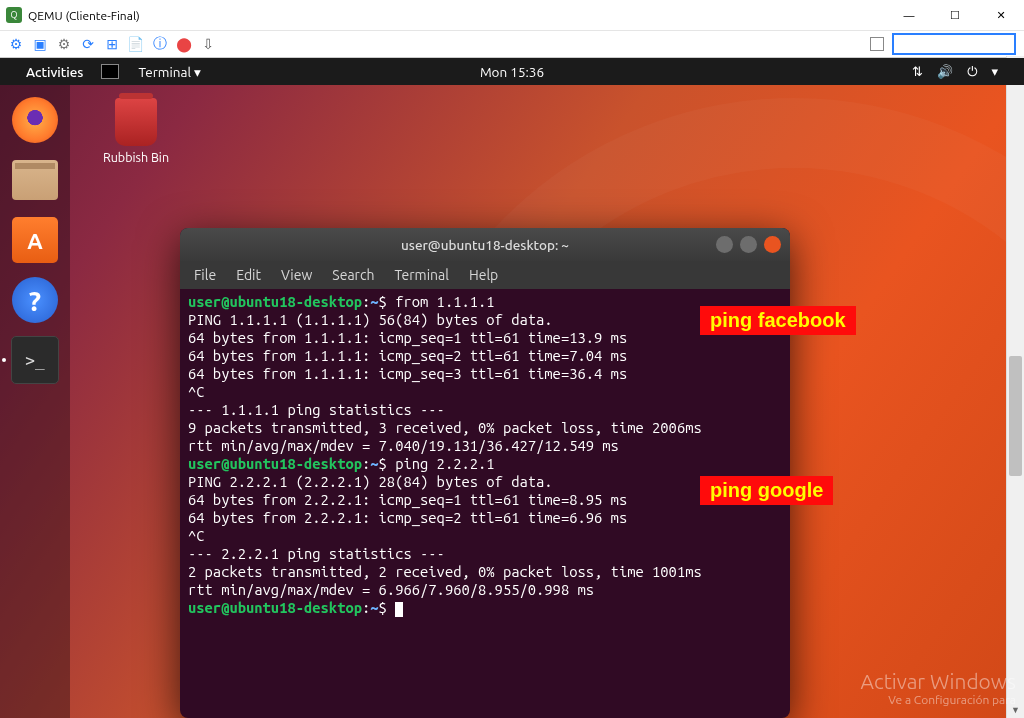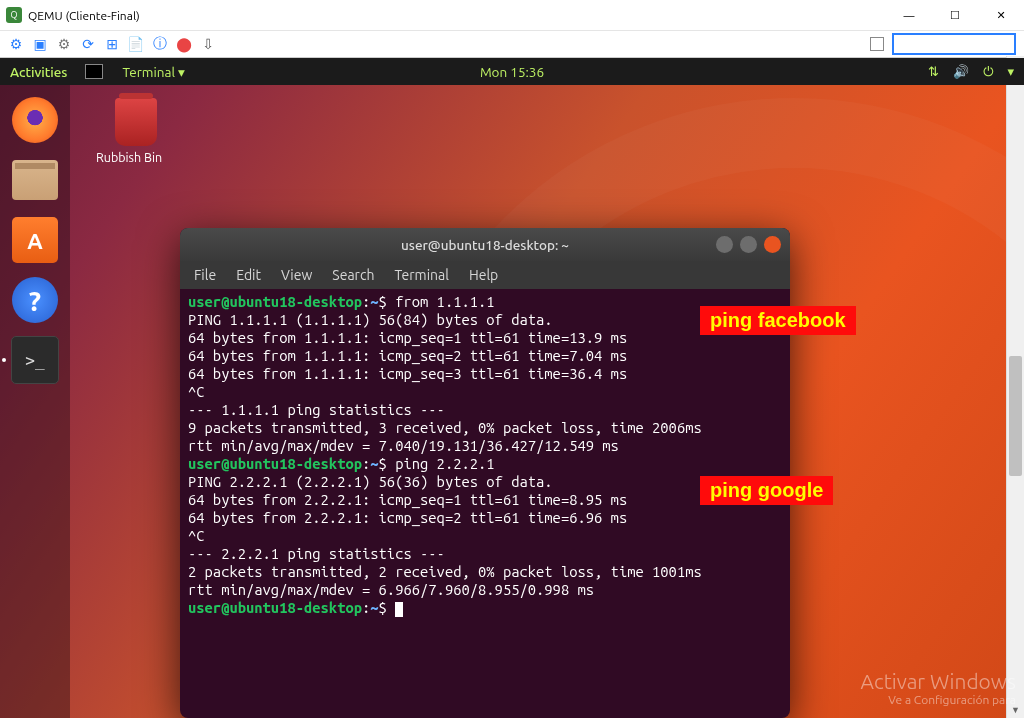--- a/index.html
+++ b/index.html
@@ -8,36 +8,36 @@
 .titlebar .ico{width:16px;height:16px;background:#3a873a;border-radius:3px;margin:0 6px;display:flex;align-items:center;justify-content:center;color:#fff;font-size:9px}
 .titlebar .ttl{flex:1;color:#000}
 .titlebar .wbtn{width:46px;height:30px;display:flex;align-items:center;justify-content:center;font-family:Arial;color:#000;font-size:11px}
 .qemu-tb{height:26px;background:#fff;display:flex;align-items:center;gap:8px;padding:0 8px;border-bottom:1px solid #ccc}
 .qemu-tb .tbi{width:16px;height:16px;display:flex;align-items:center;justify-content:center;font-size:14px}
 .qemu-tb .spacer{flex:1}
 .qemu-tb .ksq{width:12px;height:12px;border:1px solid #888}
 .qemu-tb .sbox{width:120px;height:18px;border:2px solid #2a7fff;background:#fff}
 .ubuntu{flex:1;position:relative;background:linear-gradient(125deg,#6b1e3a 0%,#8b2942 15%,#c9522c 45%,#e95420 70%,#d14817 100%);overflow:hidden}
 .ubuntu::before{content:"";position:absolute;right:-180px;top:40px;width:680px;height:680px;border:70px solid rgba(255,255,255,0.03);border-radius:50%}
-.topbar{position:absolute;top:0;left:0;right:0;height:27px;background:#1b1b1b;color:#bef264;display:flex;align-items:center;font-size:13.5px;padding:0 10px;z-index:5}
+.topbar{position:absolute;top:0;left:0;right:0;height:27px;background:#1b1b1b;color:#ffffff;display:flex;align-items:center;font-size:13.5px;padding:0 26px;z-index:5}
 .topbar .act{font-weight:500;margin-right:18px}
 .topbar .appmenu{display:flex;align-items:center;gap:19px}
 .topbar .appmenu .termico{width:16px;height:13px;border:1px solid #888;background:#000}
 .topbar .center{position:absolute;left:50%;transform:translateX(-50%)}
 .topbar .right{margin-left:auto;display:flex;gap:14px;align-items:center;font-size:13px}
 .dock{position:absolute;left:0;top:27px;bottom:0;width:70px;background:rgba(30,10,20,0.4);display:flex;flex-direction:column;align-items:center;padding-top:10px;gap:10px;z-index:4}
 .dock .di{width:50px;height:50px;border-radius:8px;display:flex;align-items:center;justify-content:center}
 .dock .firefox{background:radial-gradient(circle at 50% 45%,#6b2db3 0 22%,transparent 23%),radial-gradient(circle,#ffb04a 0%,#ff7b2d 60%,#e24f1a 100%);border-radius:50%;width:46px;height:46px}
 .dock .files{background:linear-gradient(#d9b58c,#c9a075);border-radius:4px;width:46px;height:40px;position:relative}
 .dock .files::before{content:"";position:absolute;top:3px;left:3px;right:3px;height:6px;background:#b08a63}
 .dock .soft{background:linear-gradient(#ff7e2e,#e85e13);border-radius:5px;width:46px;height:46px;display:flex;align-items:center;justify-content:center;color:#fff;font-size:22px;font-weight:bold}
 .dock .help{background:radial-gradient(circle,#4a90ff,#2860d0);border-radius:50%;width:46px;height:46px;display:flex;align-items:center;justify-content:center;color:#fff;font-size:28px;font-weight:bold}
 .dock .term{background:#2b2b2b;border-radius:5px;width:46px;height:46px;display:flex;align-items:center;justify-content:center;color:#ddd;font-family:monospace;font-size:16px;position:relative;border:1px solid #444}
 .dock .term.active::before{content:"";position:absolute;left:-10px;top:50%;width:4px;height:4px;background:#fff;border-radius:50%;transform:translateY(-50%)}
-.deskicon{position:absolute;left:96px;top:40px;width:80px;color:#fff;font-size:12.5px;z-index:3}
+.deskicon{position:absolute;left:96px;top:40px;width:80px;text-align:center;color:#fff;font-size:12.5px;z-index:3}
 .deskicon .bin{width:42px;height:48px;margin:0 auto 4px;background:linear-gradient(#d44,#a22);border-radius:4px 4px 10px 10px;position:relative}
 .deskicon .bin::before{content:"";position:absolute;top:-5px;left:4px;right:4px;height:6px;background:#b33;border-radius:3px}
 .twin{position:absolute;left:180px;top:170px;width:610px;height:490px;background:#300a24;border-radius:8px;box-shadow:0 10px 40px rgba(0,0,0,0.7);z-index:10;overflow:hidden}
 .twin .thdr{height:33px;background:linear-gradient(#4a4a4a,#393939);display:flex;align-items:center;justify-content:center;color:#ddd;font-size:13.5px;font-weight:500;position:relative}
 .twin .wc{position:absolute;right:9px;top:8px;display:flex;gap:7px}
 .twin .wc span{width:17px;height:17px;border-radius:50%;display:inline-block}
 .twin .wc .mn{background:#6d6d6d}
 .twin .wc .mx{background:#6d6d6d}
 .twin .wc .cl{background:#e95420}
 .tmenu{height:28px;background:#383838;display:flex;align-items:center;gap:20px;padding:0 14px;color:#d6d6d6;font-size:14px}
@@ -140,21 +140,21 @@
       <div class="tbody"><span class="pg">user@ubuntu18-desktop</span><span class="pw">:</span><span class="pb">~</span><span class="pw">$ </span><span class="pw">from 1.1.1.1</span>
 <span>PING 1.1.1.1 (1.1.1.1) 56(84) bytes of data.</span>
 <span>64 bytes from 1.1.1.1: icmp_seq=1 ttl=61 time=13.9 ms</span>
 <span>64 bytes from 1.1.1.1: icmp_seq=2 ttl=61 time=7.04 ms</span>
 <span>64 bytes from 1.1.1.1: icmp_seq=3 ttl=61 time=36.4 ms</span>
 <span>^C</span>
 <span>--- 1.1.1.1 ping statistics ---</span>
 <span>9 packets transmitted, 3 received, 0% packet loss, time 2006ms</span>
 <span>rtt min/avg/max/mdev = 7.040/19.131/36.427/12.549 ms</span>
 <span class="pg">user@ubuntu18-desktop</span><span class="pw">:</span><span class="pb">~</span><span class="pw">$ </span><span class="pw">ping 2.2.2.1</span>
-<span>PING 2.2.2.1 (2.2.2.1) 56(36) bytes of data.</span>
+<span>PING 2.2.2.1 (2.2.2.1) 28(84) bytes of data.</span>
 <span>64 bytes from 2.2.2.1: icmp_seq=1 ttl=61 time=8.95 ms</span>
 <span>64 bytes from 2.2.2.1: icmp_seq=2 ttl=61 time=6.96 ms</span>
 <span>^C</span>
 <span>--- 2.2.2.1 ping statistics ---</span>
 <span>2 packets transmitted, 2 received, 0% packet loss, time 1001ms</span>
 <span>rtt min/avg/max/mdev = 6.966/7.960/8.955/0.998 ms</span>
 <span class="pg">user@ubuntu18-desktop</span><span class="pw">:</span><span class="pb">~</span><span class="pw">$ </span><span class="cursor"></span></div>
     </div>
 
     <div class="annot" style="left:700px;top:248px">ping facebook</div>

